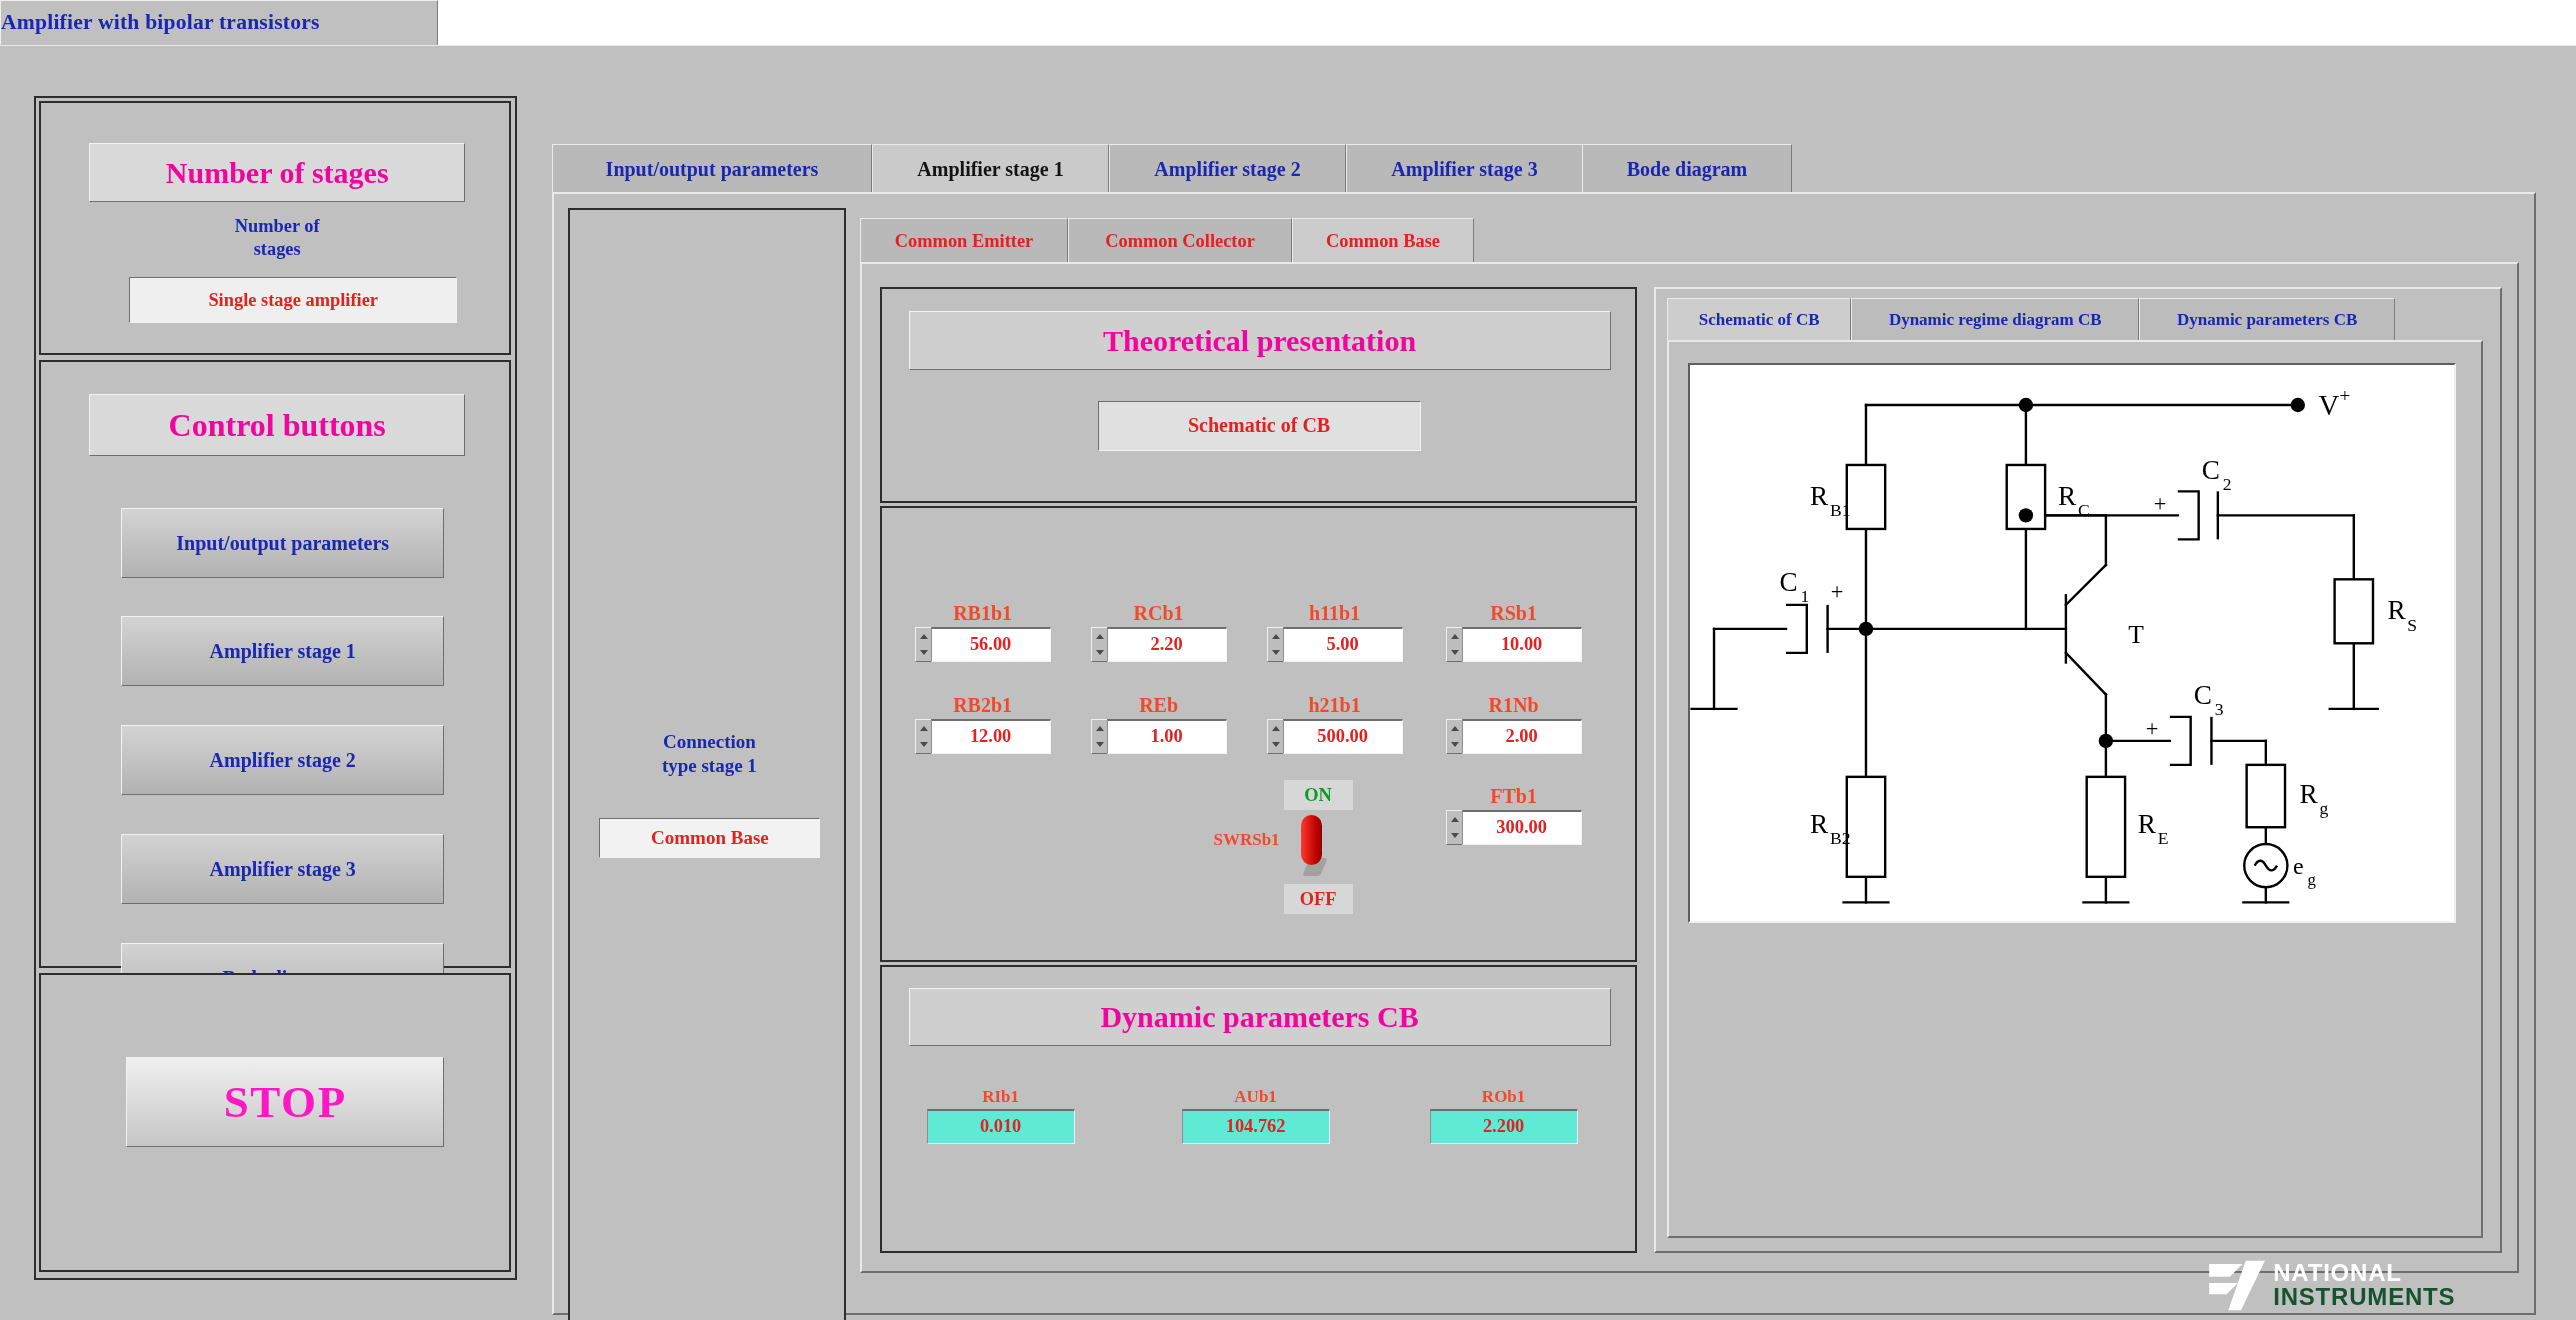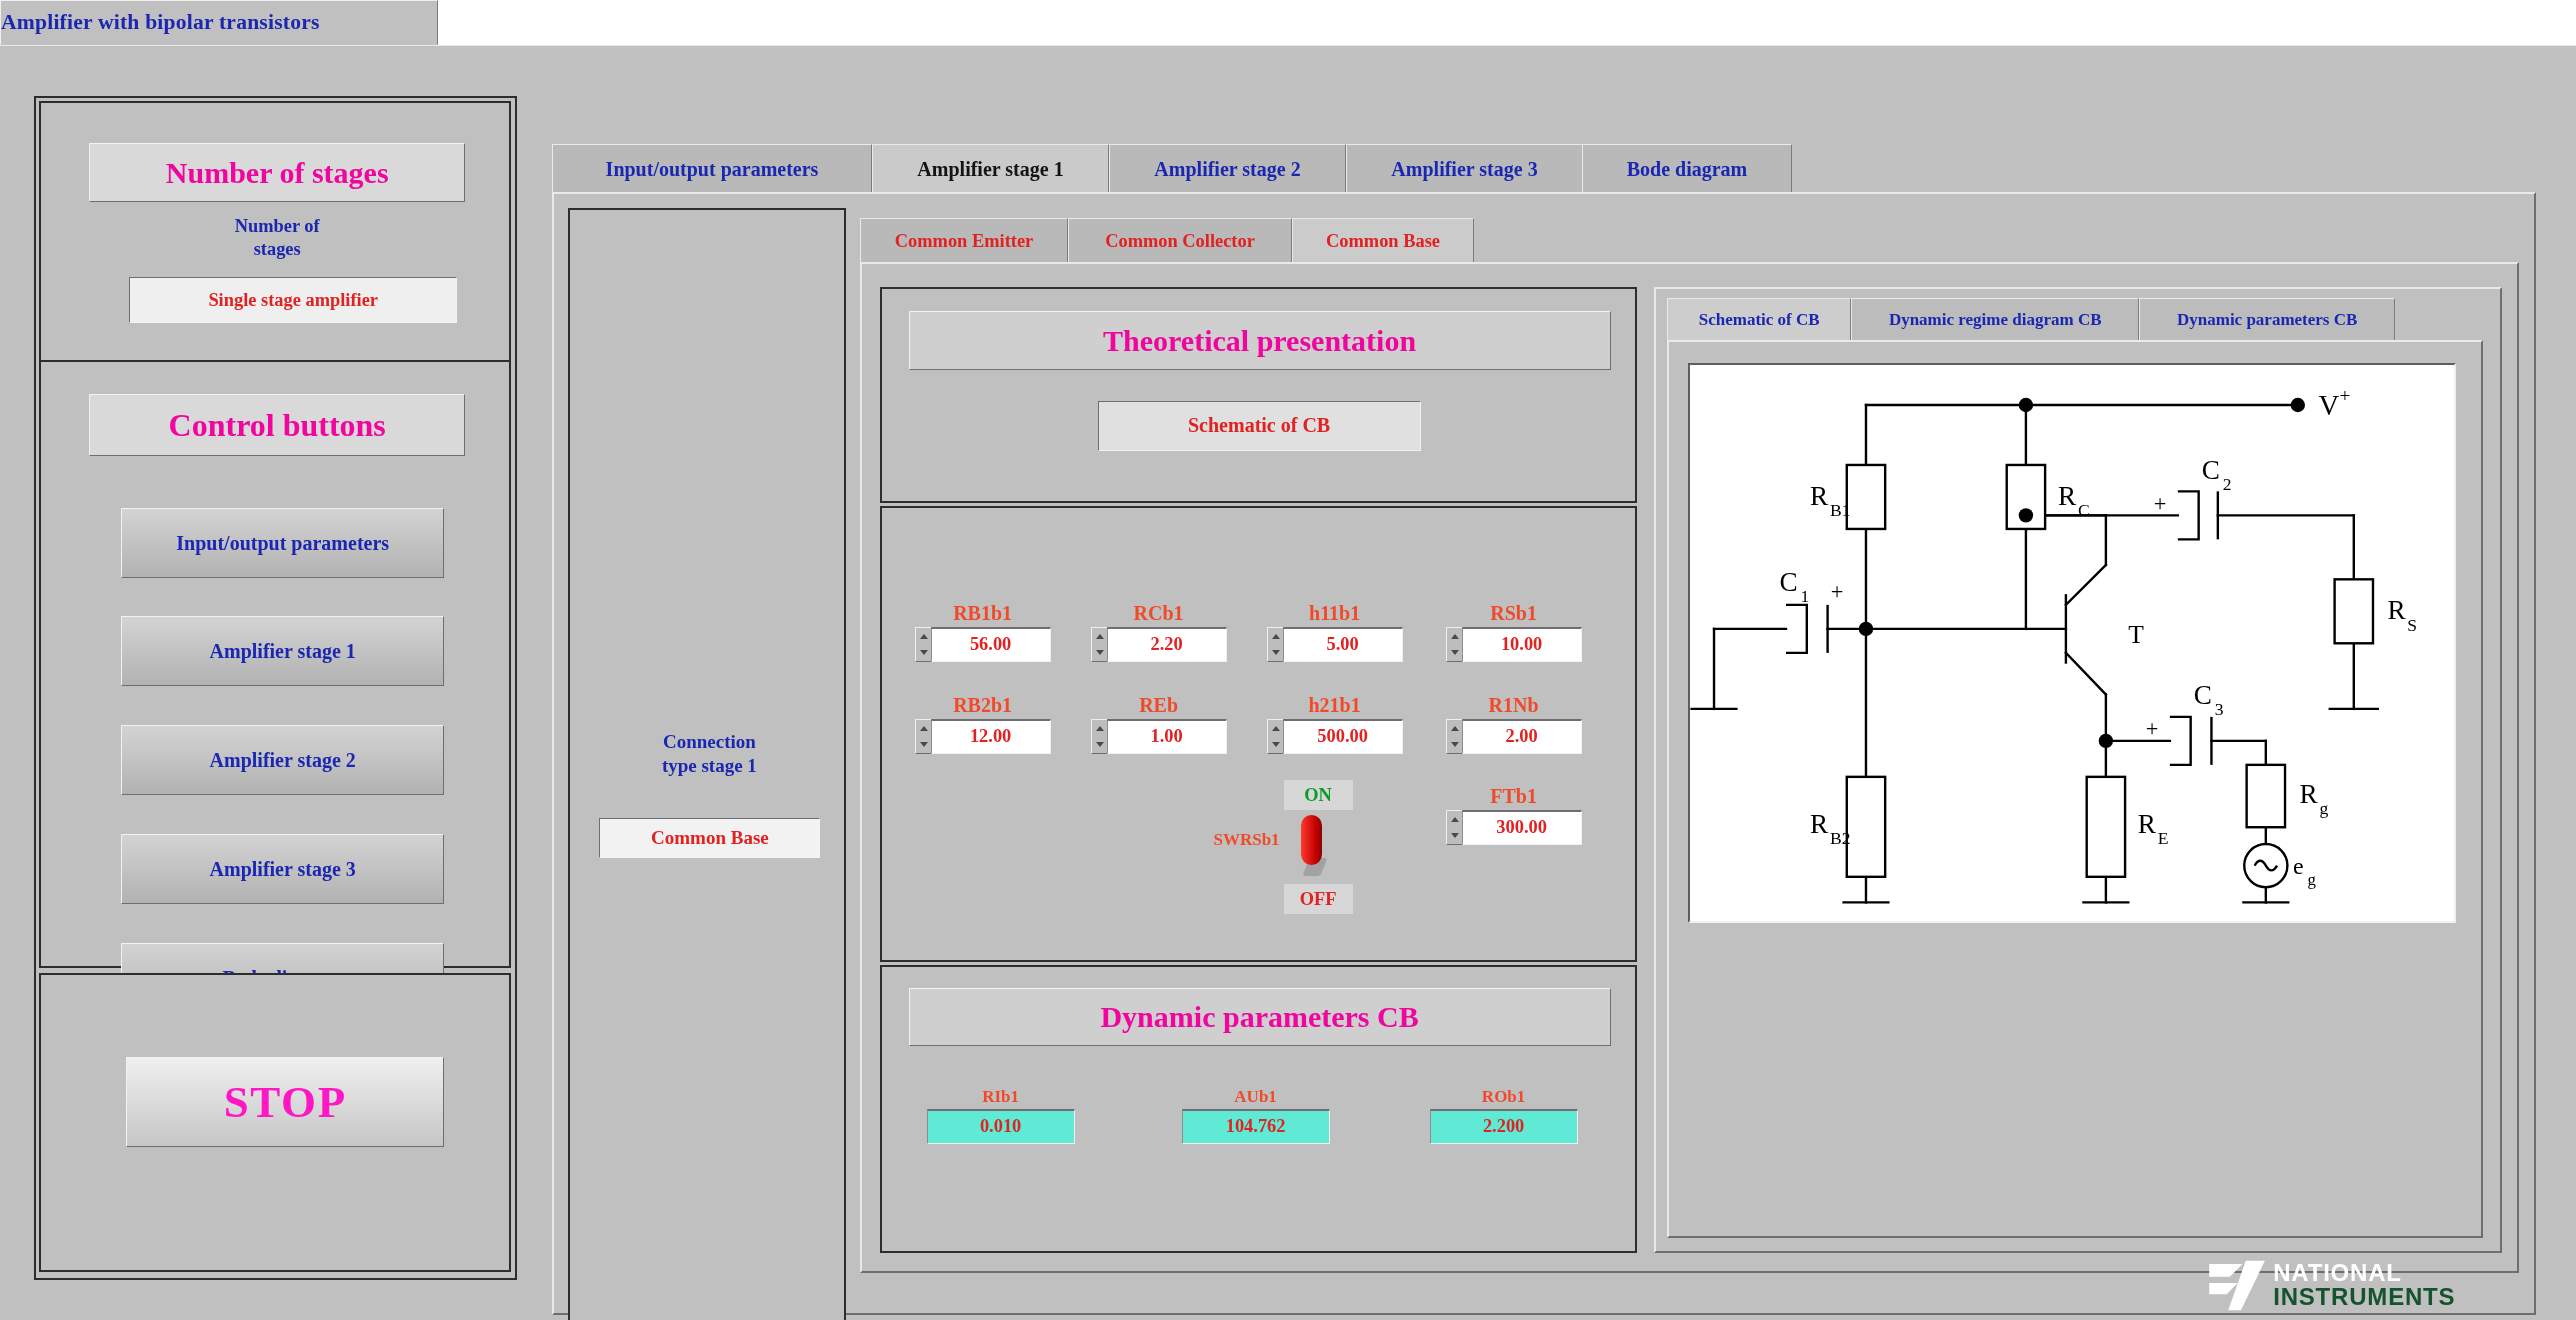--- a/index.html
+++ b/index.html
@@ -23,21 +23,21 @@
   .raise{border-top:1.6px solid #f2f2f2;border-left:1.6px solid #f2f2f2;
          border-right:1.6px solid #6e6e6e;border-bottom:1.6px solid #6e6e6e;box-sizing:border-box;}
   .sink{border-top:1.6px solid #6e6e6e;border-left:1.6px solid #6e6e6e;
         border-right:1.6px solid #f2f2f2;border-bottom:1.6px solid #f2f2f2;box-sizing:border-box;}
 
   
   .leftcol{position:absolute;left:34px;top:50px;width:483px;height:1184px;
       background:#c0c0c0;border:2.4px solid #2d2d2d;box-sizing:border-box;}
   .lc-sec{position:absolute;left:3.2px;width:472px;background:#c0c0c0;
       border:2.4px solid #2d2d2d;box-sizing:border-box;}
-  .sec-stages{top:3.2px;height:294px;}
+  .sec-stages{top:3.2px;height:254px;}
   .sec-ctrl{top:262px;height:608px;}
   .sec-stop{top:875px;height:299px;}
 
   .banner{position:absolute;background:#d9d9d9;display:flex;align-items:center;justify-content:center;}
   .banner span{font-weight:bold;white-space:nowrap;}
 
   .banner-stages{left:48px;top:40px;width:376px;height:59px;}
   .banner-stages span{font-size:30px;color:#f0069e;}
 
   .lbl-stages{position:absolute;left:80px;top:112px;width:312px;text-align:center;

